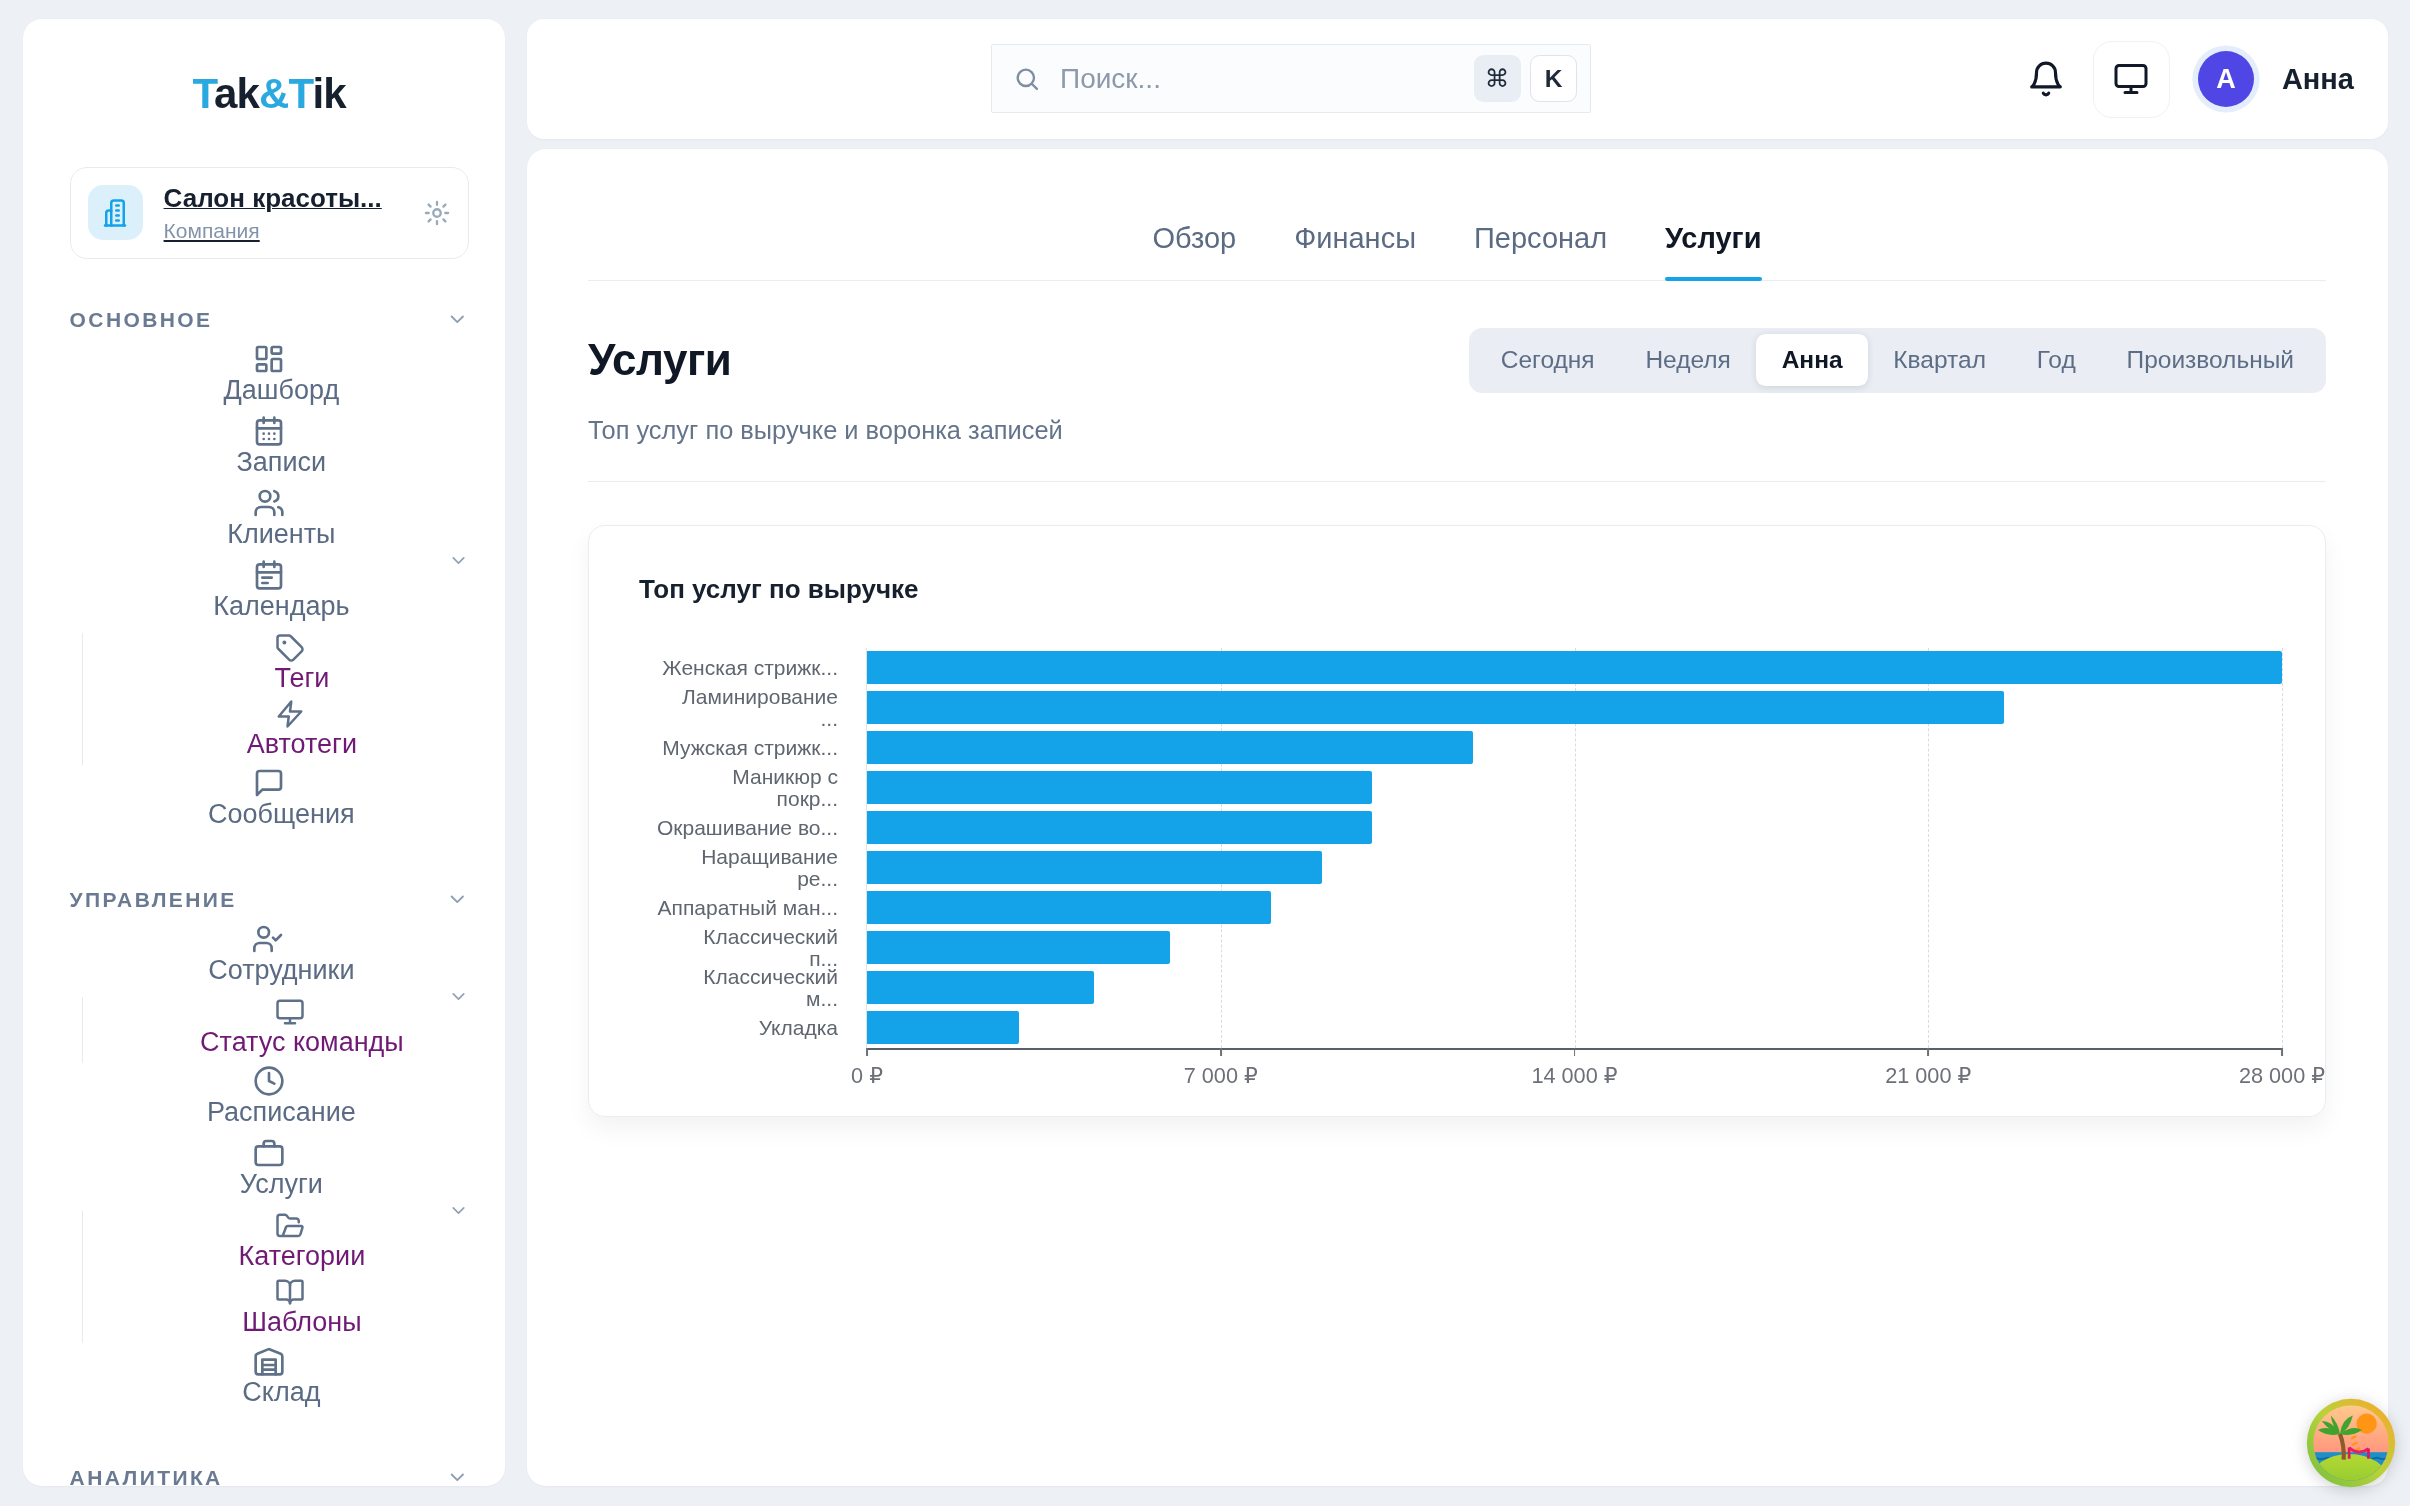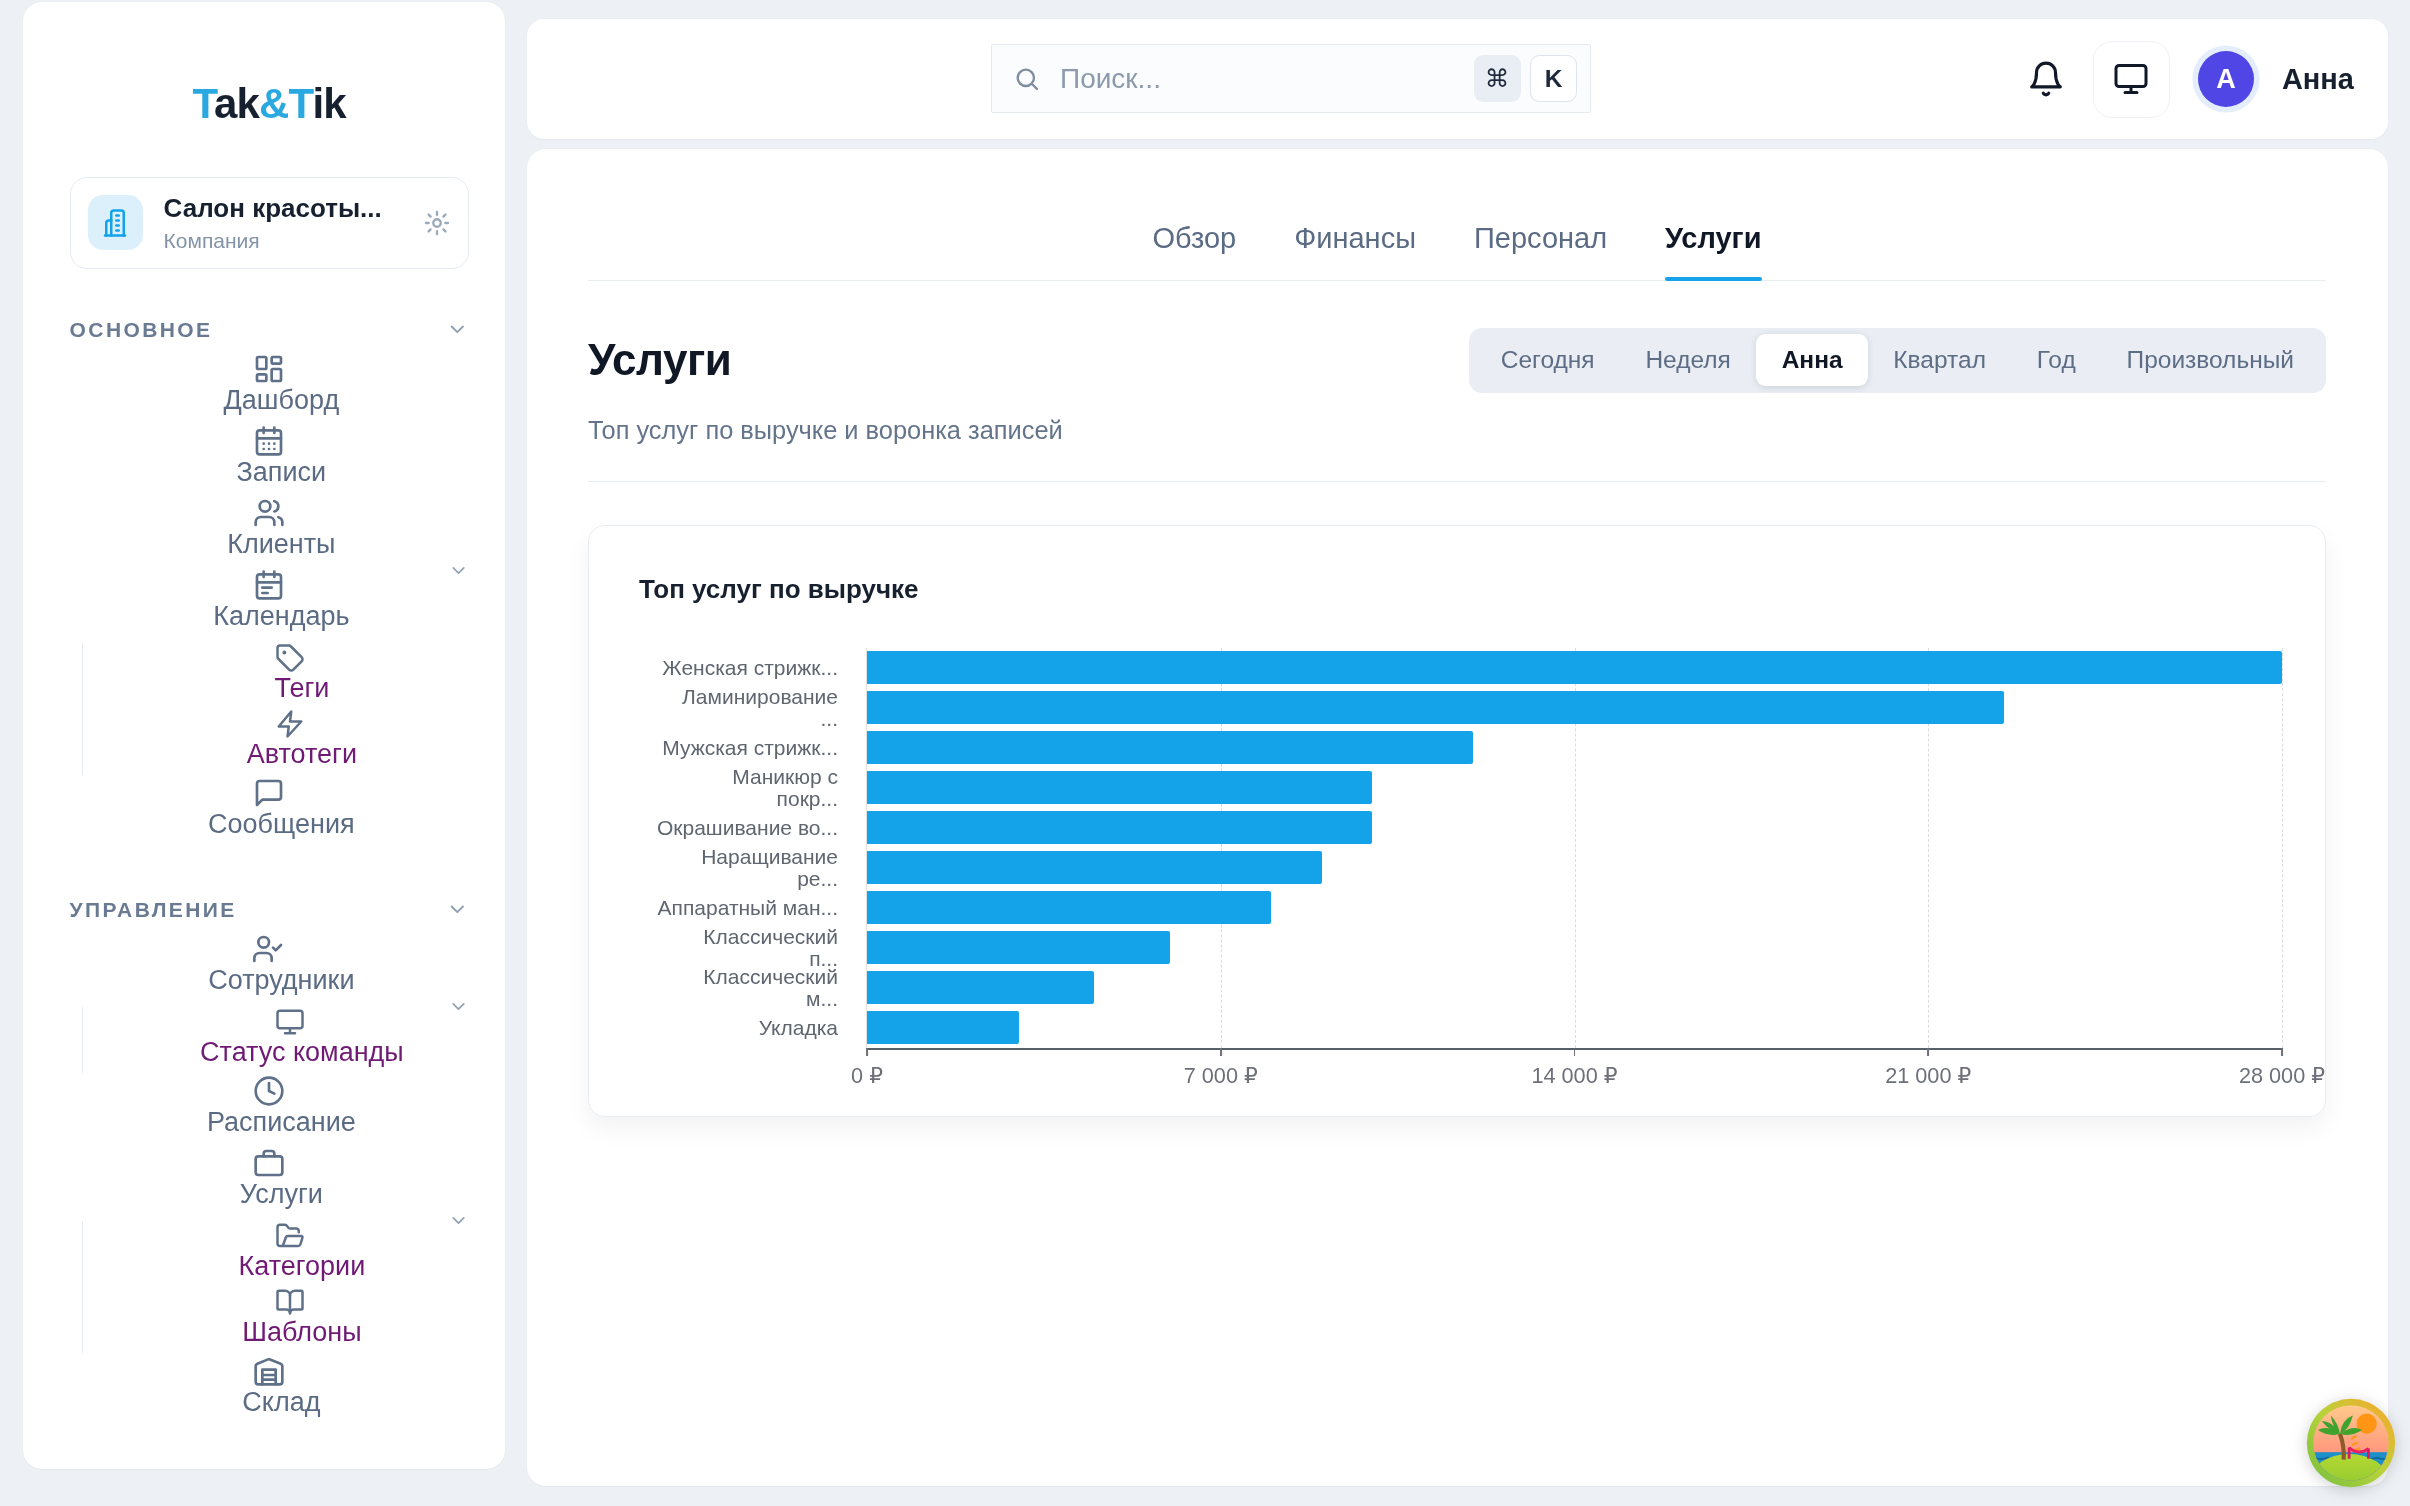--- a/index.html
+++ b/index.html
@@ -10,37 +10,37 @@
     font-family:"Liberation Sans","DejaVu Sans",sans-serif;
     color:#16202e;
     position:relative;
   }
   svg { display:block; }
   .ic { display:inline-flex; align-items:center; justify-content:center; }
   .ic svg { width:100%; height:100%; fill:none; stroke:currentColor; stroke-width:2; stroke-linecap:round; stroke-linejoin:round; }
 
   
   .sidebar {
-    position:absolute; left:22.6px; top:2px; width:482px; height:1467px;
+    position:absolute; left:22.6px; top:19px; width:482px; height:1467px;
     background:#fff; border-radius:19px; overflow:hidden;
-    padding:78px 36px 0 47px;
+    padding:51px 36px 0 47px;
     box-shadow:0 0.9px 1.9px rgba(16,24,40,.04);
   }
   .logo { text-align:center; font-size:42px; font-weight:800; letter-spacing:-0.9px; }
   .logo .accent { color:#2aa9e0; }
   .logo .dark { color:#16202e; }
 
   .company-card {
     margin-top:49px; display:flex; align-items:center; gap:21px;
     border:1.9px solid #e6ebf1; border-radius:17px; padding:15px 17px;
     background:#fff; cursor:pointer;
   }
   .company-icon { width:55px; height:55px; border-radius:15px; background:#dcf0fc; color:#12a3e9; flex:none; }
   .company-icon svg { width:30px; height:30px; margin:12.2px auto; }
-  .company-text { min-width:0; }
+  .company-text { min-width:0;text-decoration:underline; }
   .company-name { font-size:26px; font-weight:700; color:#16202e; white-space:nowrap; }
   .company-type { font-size:21px; color:#8494a8; margin-top:4.7px; }
   .company-gear { margin-left:auto; color:#9aa9bb; width:28px; height:28px; cursor:pointer; flex:none; }
 
   .nav-section-header {
     margin-top:49px; display:flex; align-items:center;
     font-size:21px; font-weight:700; letter-spacing:2.4px; color:#697a92; cursor:pointer;
   }
   .nav-section-header .chev { margin-left:auto; width:22.6px; height:22.6px; color:#8fa0b3; }
   .nav-items { margin-top:11.3px; }

